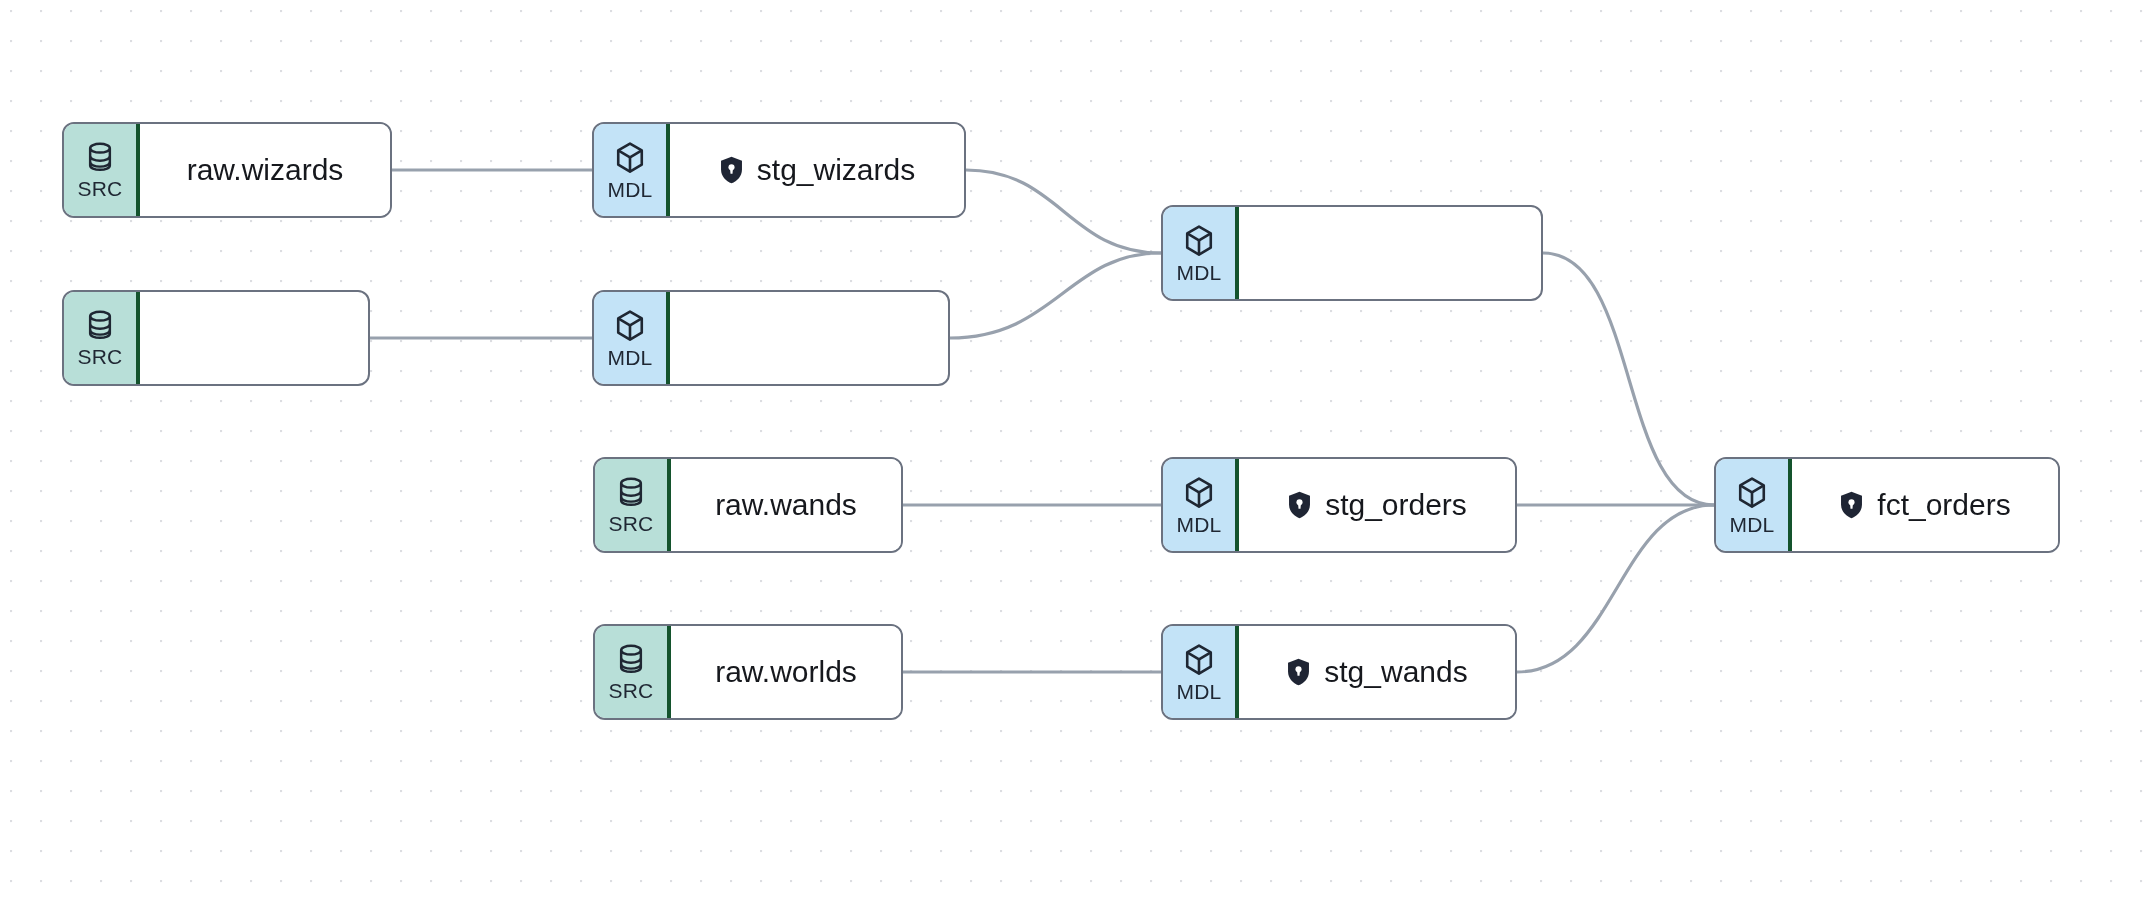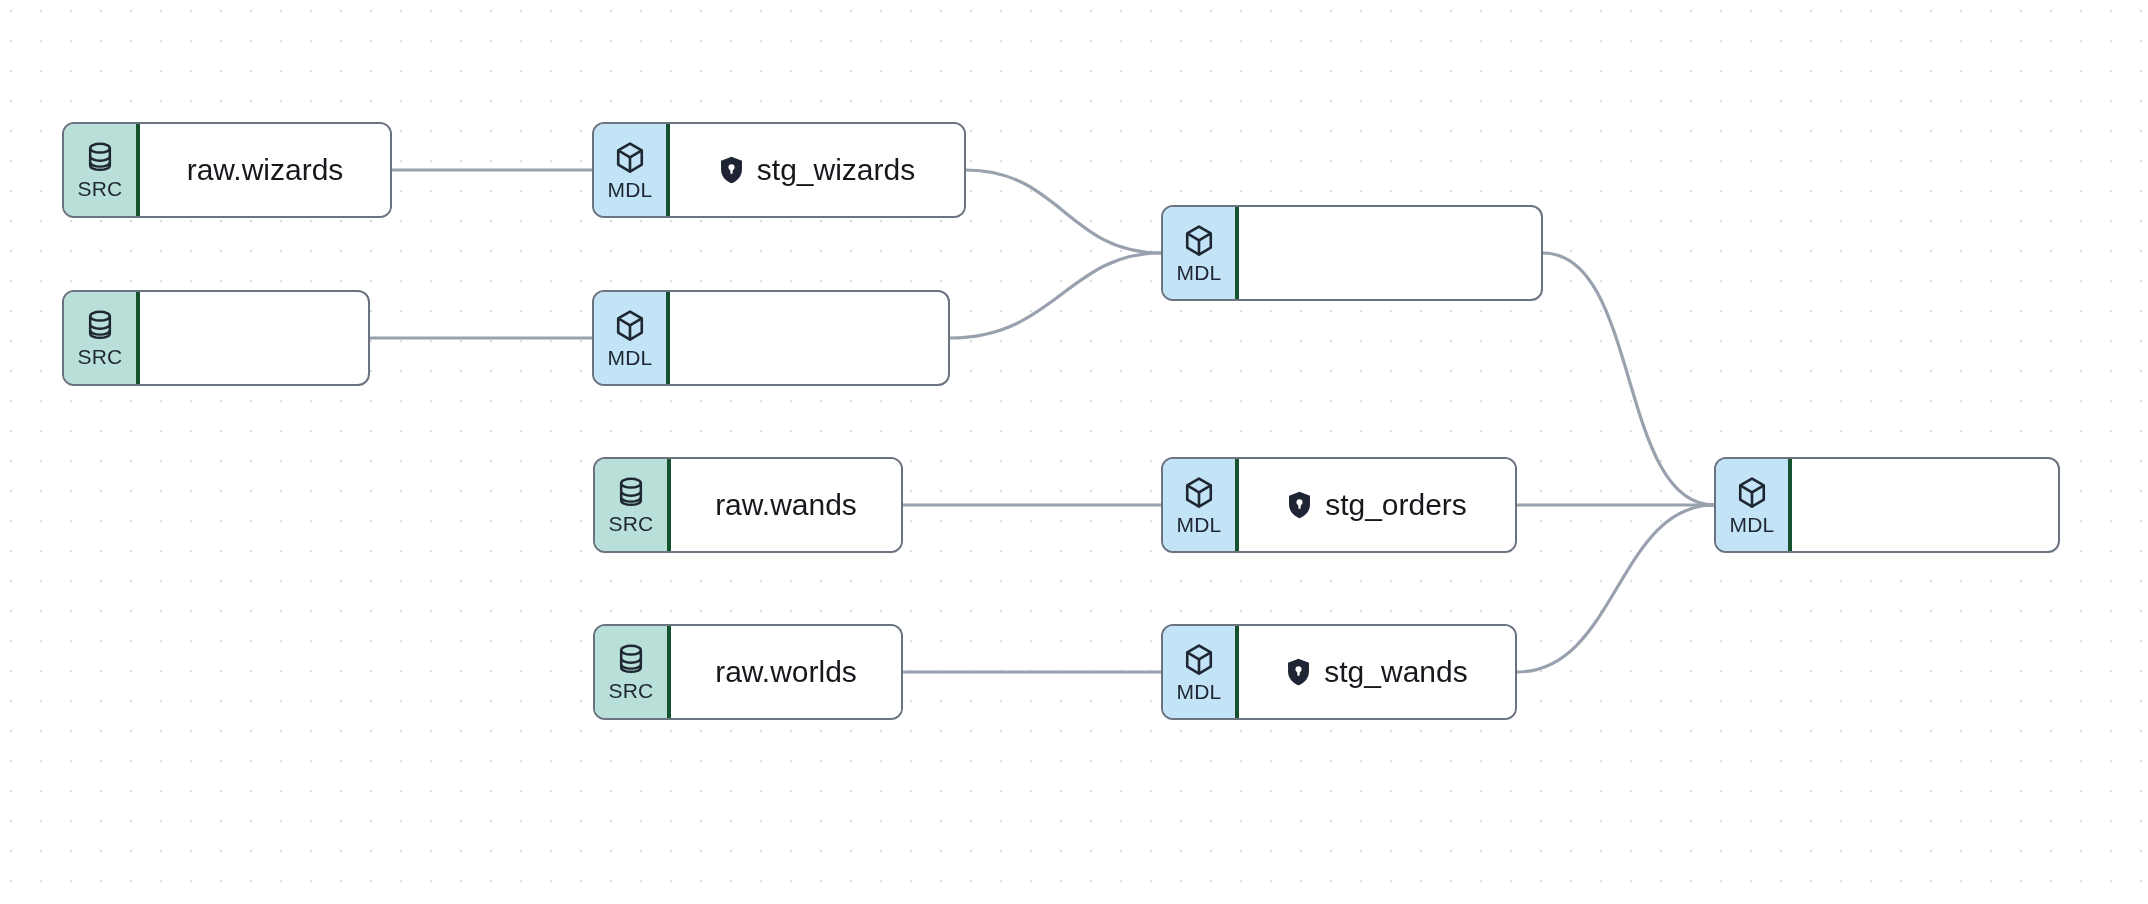--- a/index.html
+++ b/index.html
@@ -267,15 +267,25 @@
     <div class="badge mdl">
       <span class="badge-icon">
         <svg width="32" height="34" viewBox="0 0 24 26" fill="none" stroke="#1f2733" stroke-width="2" stroke-linejoin="round">
           <path d="M12 2 L21 7.2 V18 L12 23.4 L3 18 V7.2 Z"></path>
           <path d="M3 7.2 L12 12.6 L21 7.2"></path>
           <path d="M12 12.6 V23.4"></path>
         </svg>
       </span>
       <span class="badge-text">MDL</span>
     </div>
+    <div class="node-body">
+      <span class="shield-icon">
+        <svg width="25" height="28" viewBox="0 0 20 23">
+          <path d="M10 0.6 L18.6 3.8 V11 C18.6 16.6 14.6 20.6 10 22.4 C5.4 20.6 1.4 16.6 1.4 11 V3.8 Z" fill="#1f2534"></path>
+          <circle cx="10" cy="9.2" r="2.5" fill="#ffffff"></circle>
+          <path d="M8.7 9.6 h2.6 l-0.5 5 h-1.6 Z" fill="#ffffff"></path>
+        </svg>
+      </span>
+      <span class="node-label">fct_orders</span>
+    </div>
   </div>
 
 </div>
 
 </body></html>

